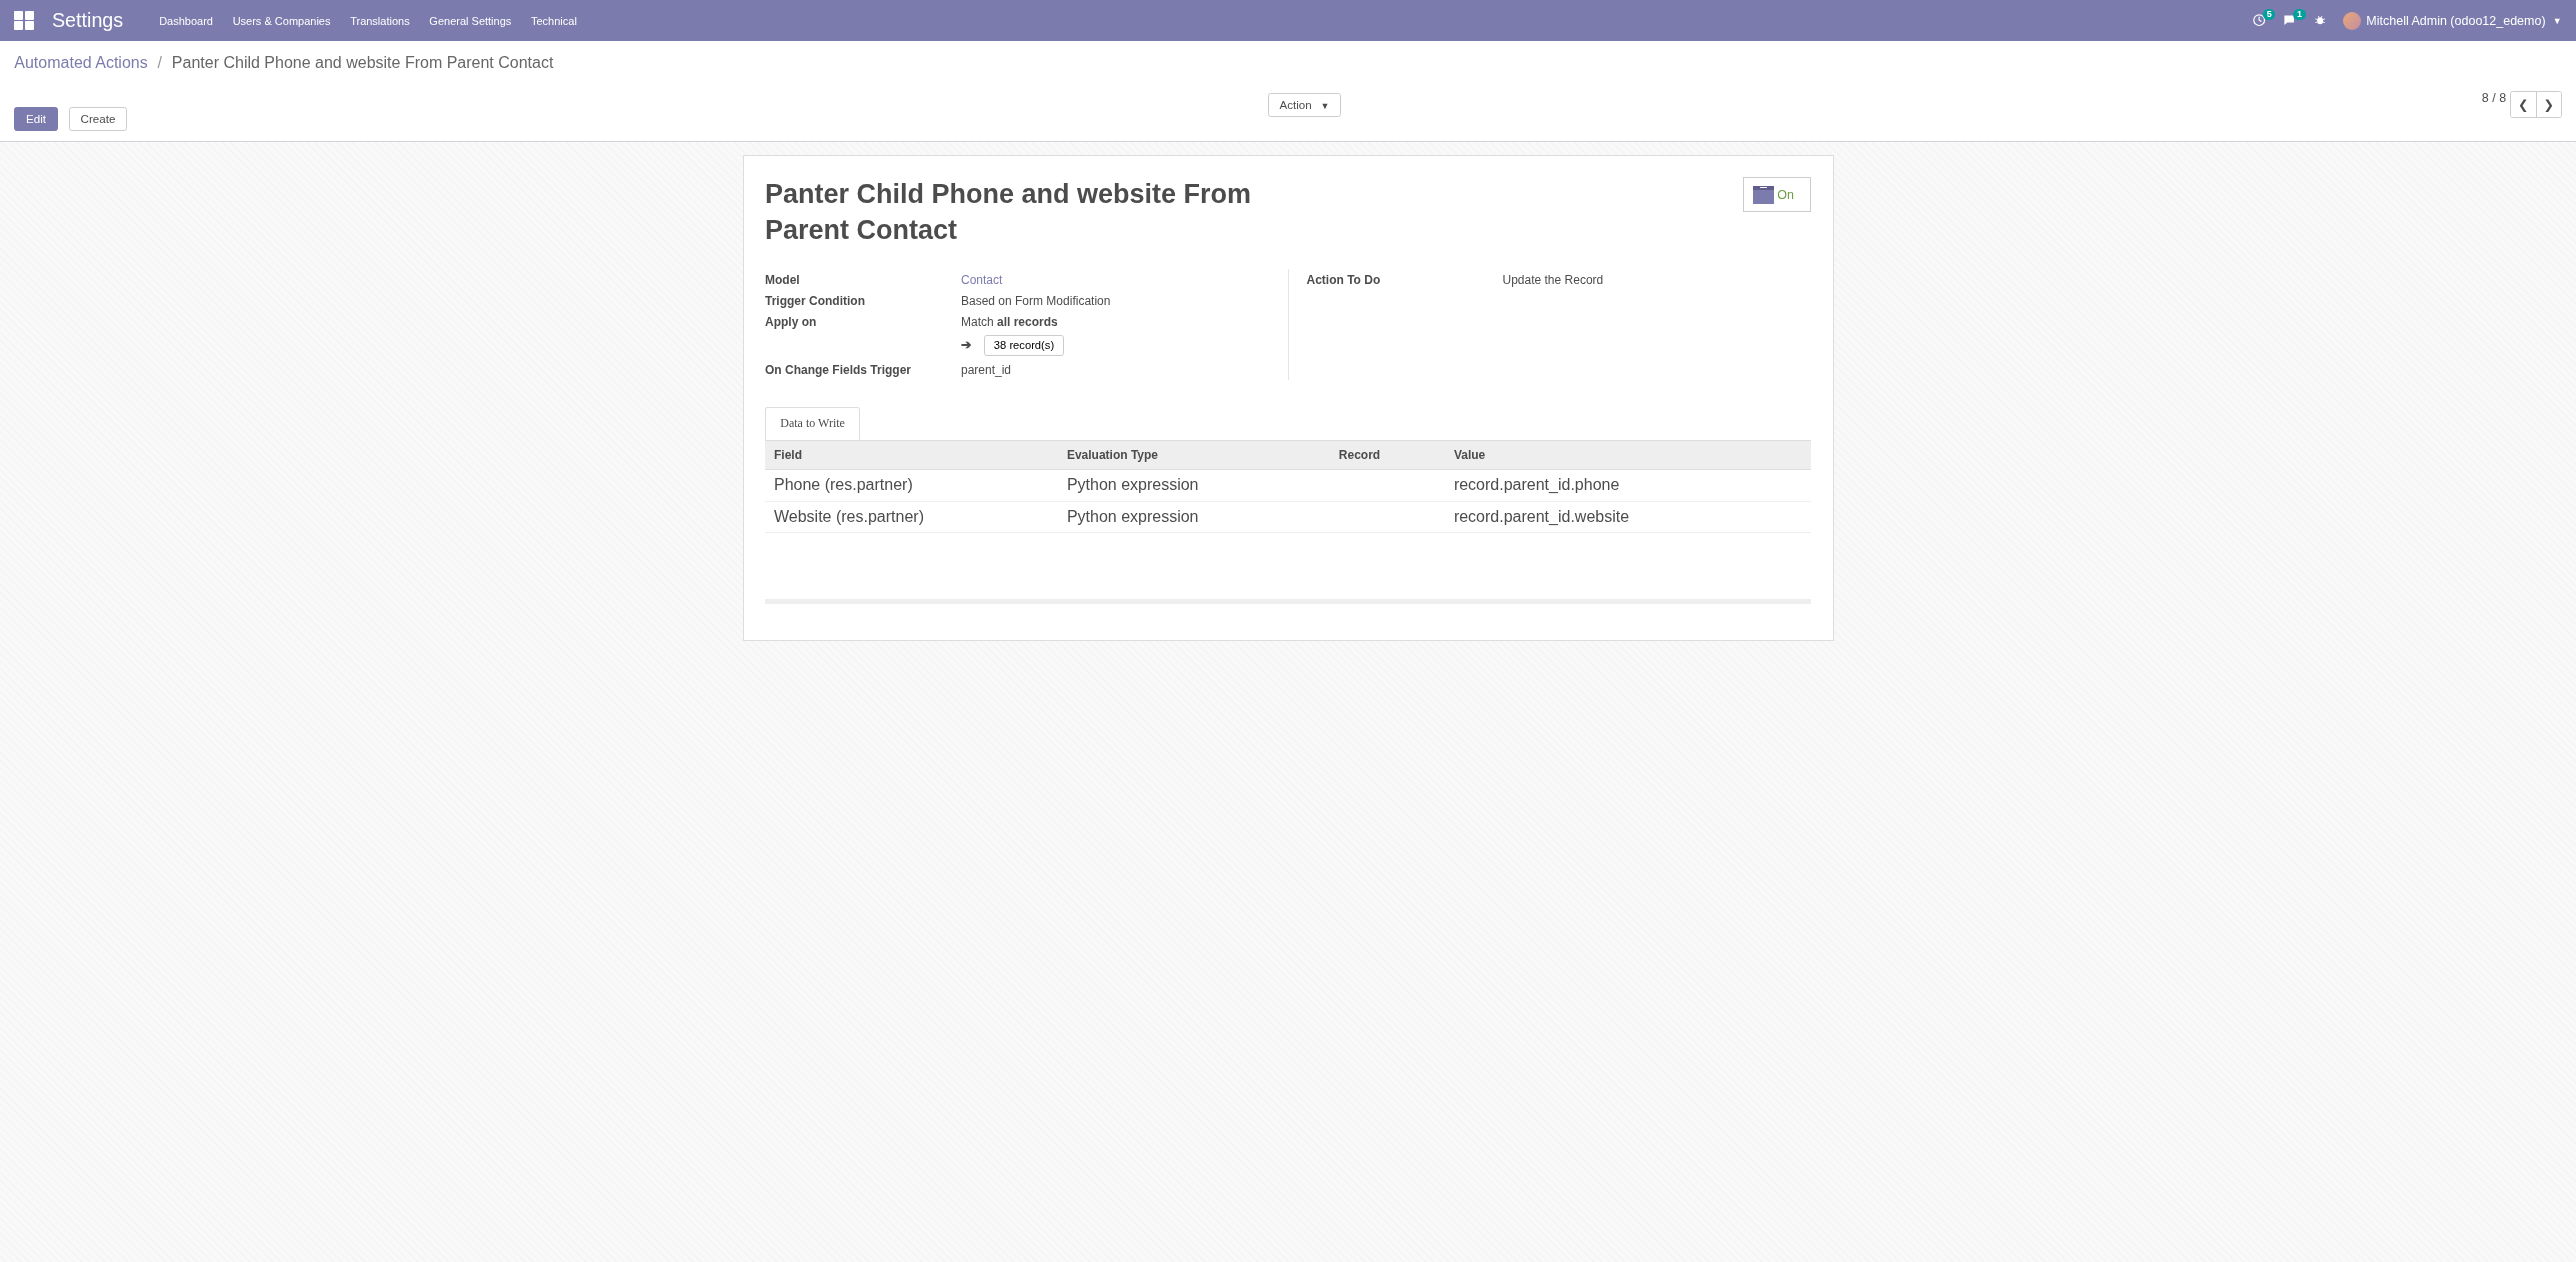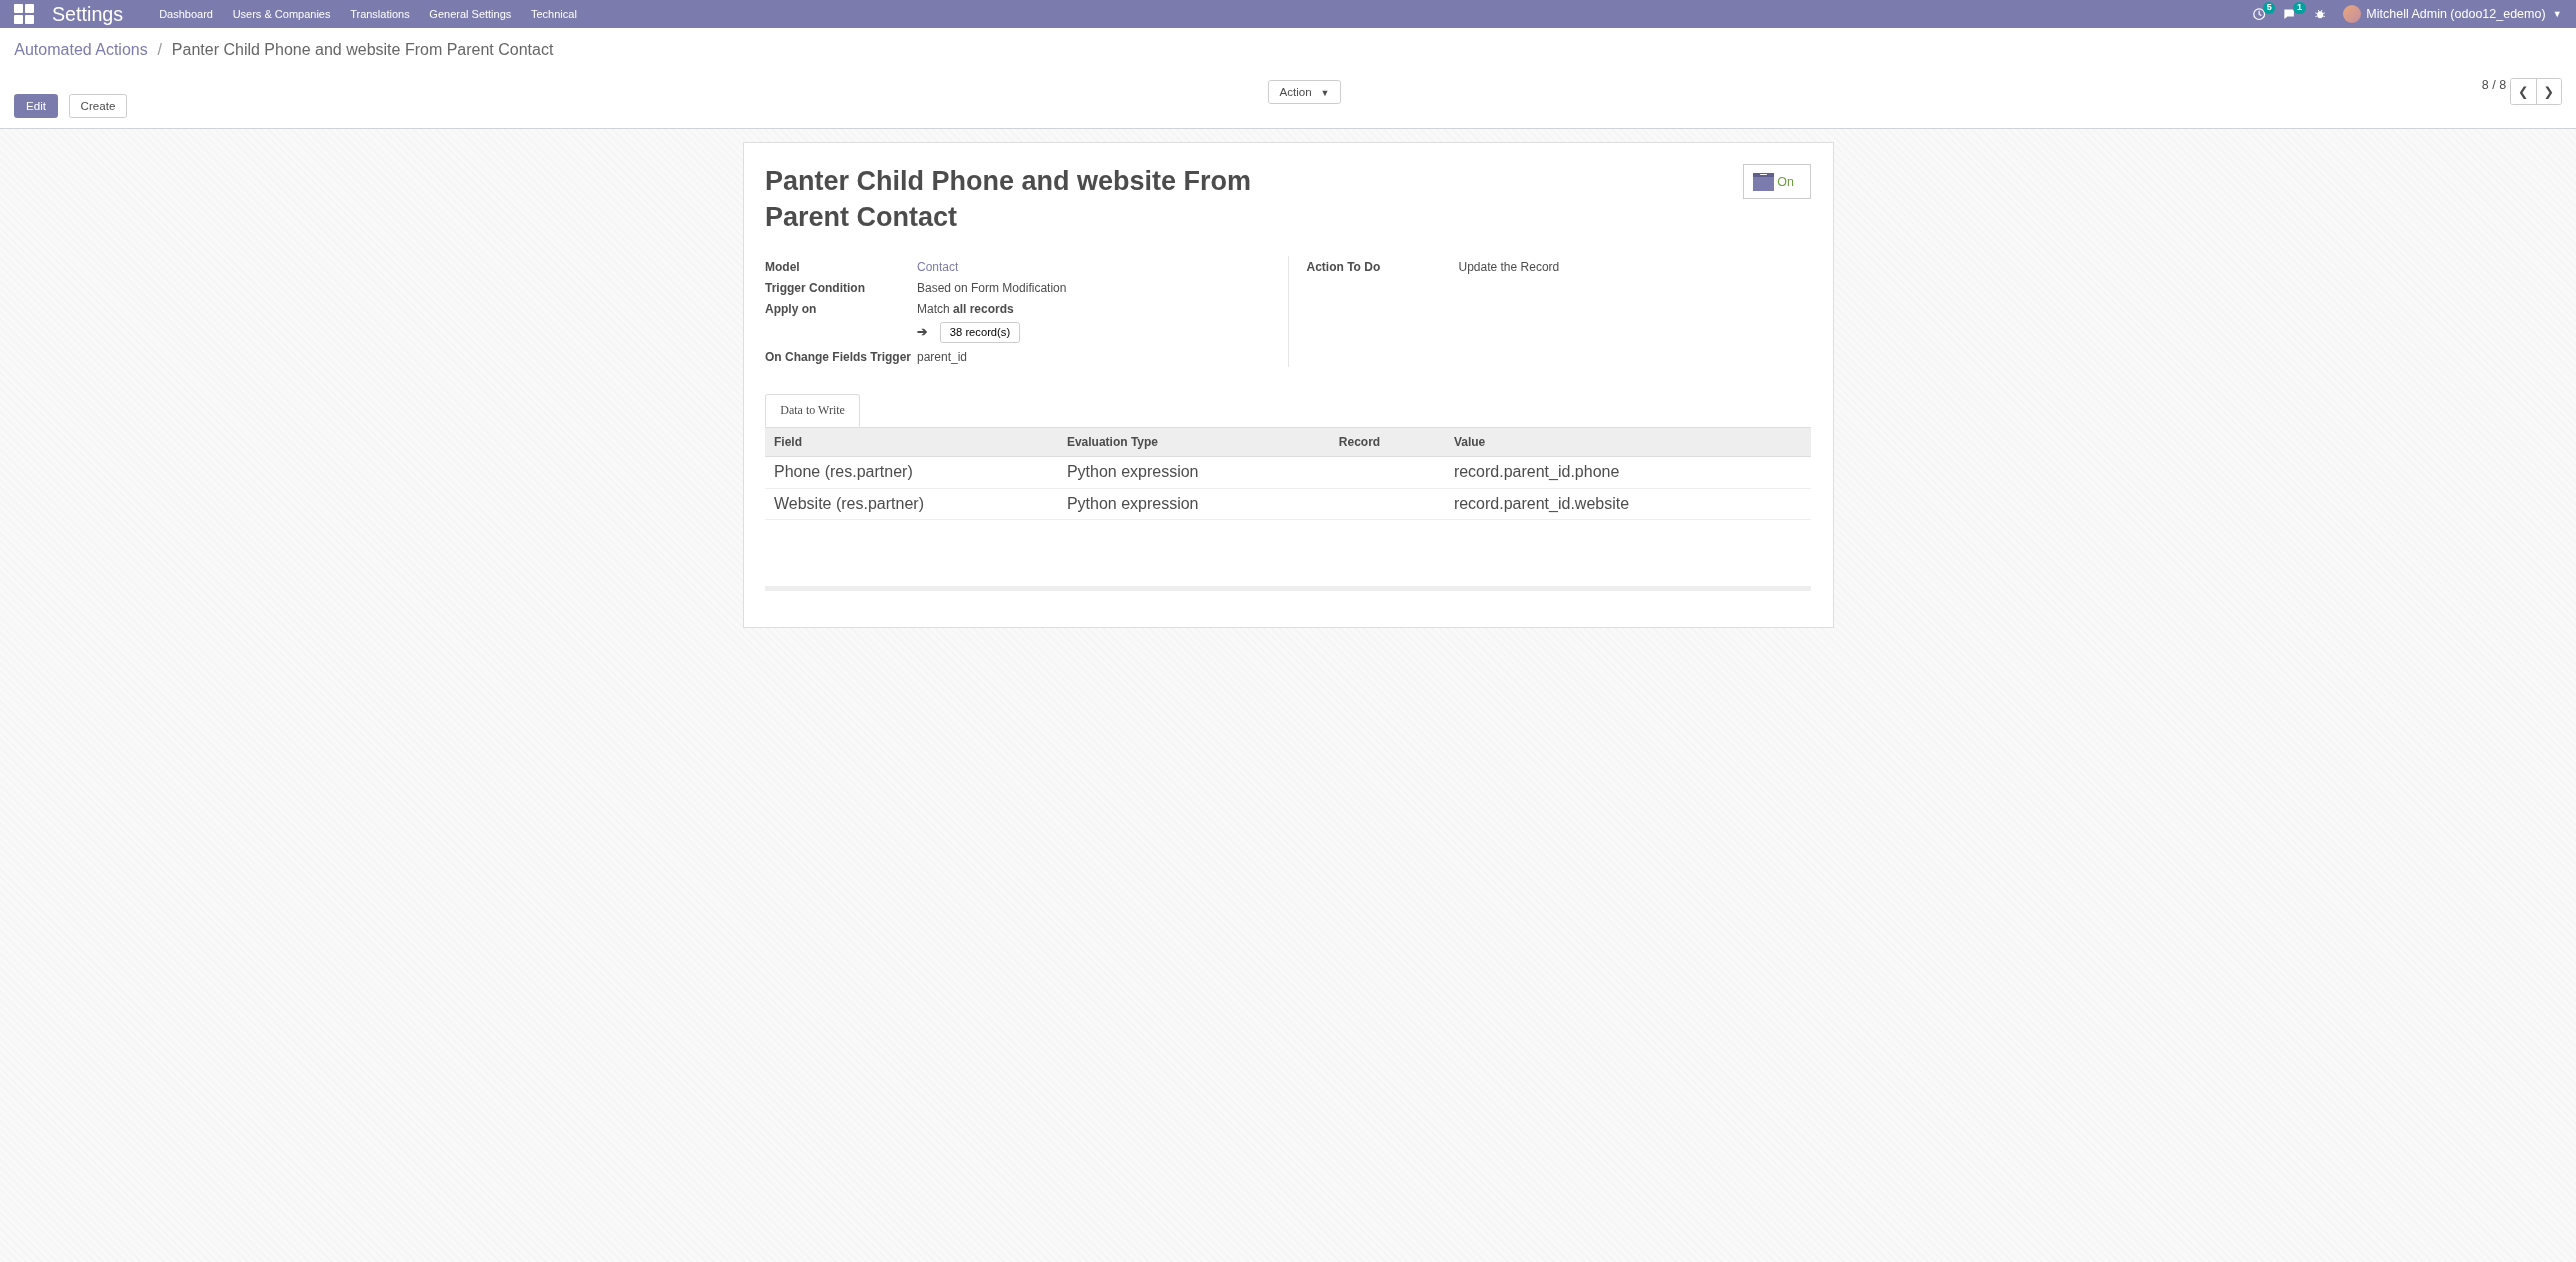--- a/index.html
+++ b/index.html
@@ -7,21 +7,21 @@
   font-family: -apple-system, BlinkMacSystemFont, "Segoe UI", "Helvetica Neue", Arial, sans-serif;
   font-size: 11.6px;
   color: #4c4c4c;
   background: #f5f5f5;
 }
 .navbar {
   background: #7c7bad;
   color: #fff;
   display: flex;
   align-items: center;
-  height: 28px;
+  height: 41px;
   padding: 0 14.3px;
 }
 .nav-apps {
   width: 19.7px; height: 19.7px;
   display: grid;
   grid-template-columns: 1fr 1fr;
   grid-template-rows: 1fr 1fr;
   gap: 1.8px;
   margin-right: 18px;
   cursor: pointer;
@@ -86,21 +86,21 @@
   border:0.9px solid #ccc; padding:7.2px 16px 7.2px 9px; display:flex; align-items:center;
   gap:3px; color:#6d9e3f; font-weight:500; cursor:pointer; background:#fff;
   font-size:12.5px;
 }
 .stat-icon { width:21.5px; height:18px; background:#7c7bad; position:relative;}
 .stat-icon::before { content:""; position:absolute; top:0; left:0; right:0; height:4.5px; background:#5f5e8d;}
 .stat-icon::after { content:""; position:absolute; top:0.9px; left:7.2px; width:7.2px; height:1.8px; background:#fff; border-radius:0.9px;}
 .fields-grid { display:flex; gap:0; margin-bottom:27px;}
 .fields-col { flex:1; border-right:0.9px solid #e5e5e5; padding-right:18px;}
 .fields-col.right { border:none; padding-left:18px; padding-right:0;}
-.field-row { display:flex; padding: 3.6px 0; align-items:flex-start;}
+.field-row { display:flex; padding: 3.6px 0; align-items:flex-start;gap:44px;}
 .field-label { width:152px; font-weight:600; color:#4c4c4c; font-size:12px;}
 .field-value { flex:1; color:#4c4c4c; font-size:12px;}
 .field-value a.link { color:#7c7bad; text-decoration:none; cursor:pointer;}
 .domain-row { margin-top:5.4px;}
 .domain-btn { border:0.9px solid #ccc; background:#fff; padding:3.6px 9px; font-size:11.2px; cursor:pointer; border-radius:2.7px;}
 .arrow-right { font-weight:bold; margin-right:9px; font-size:12.5px;}
 .match-text .strong { font-weight:600;}
 .tabs { border-bottom:0.9px solid #ddd; margin-bottom:0;font-family:Liberation Serif, serif;}
 .tab {
   display:inline-block; padding:8px 14.3px; border:0.9px solid #ddd; border-bottom:0.9px solid #fff;

